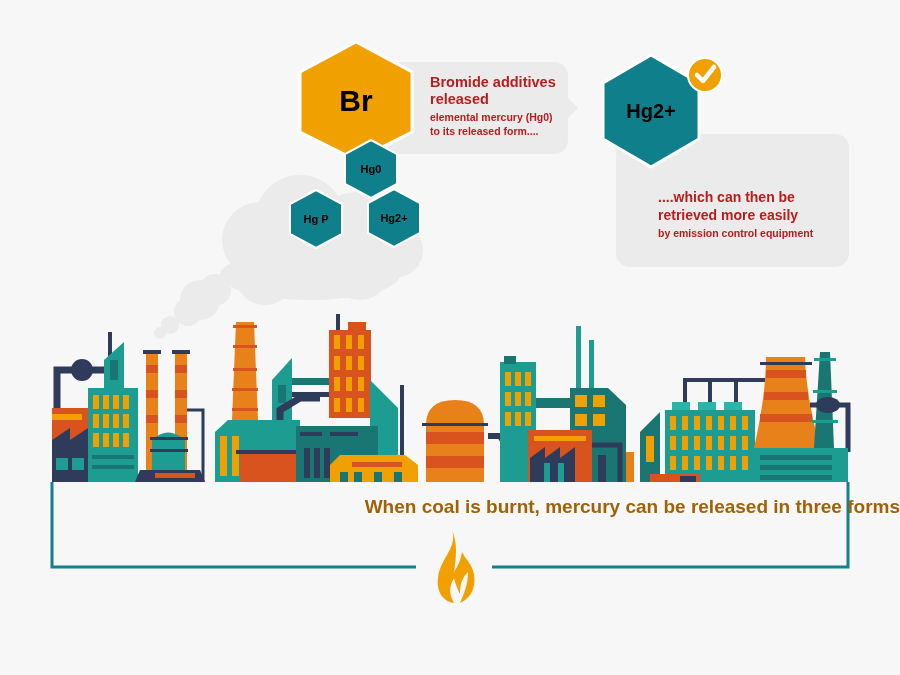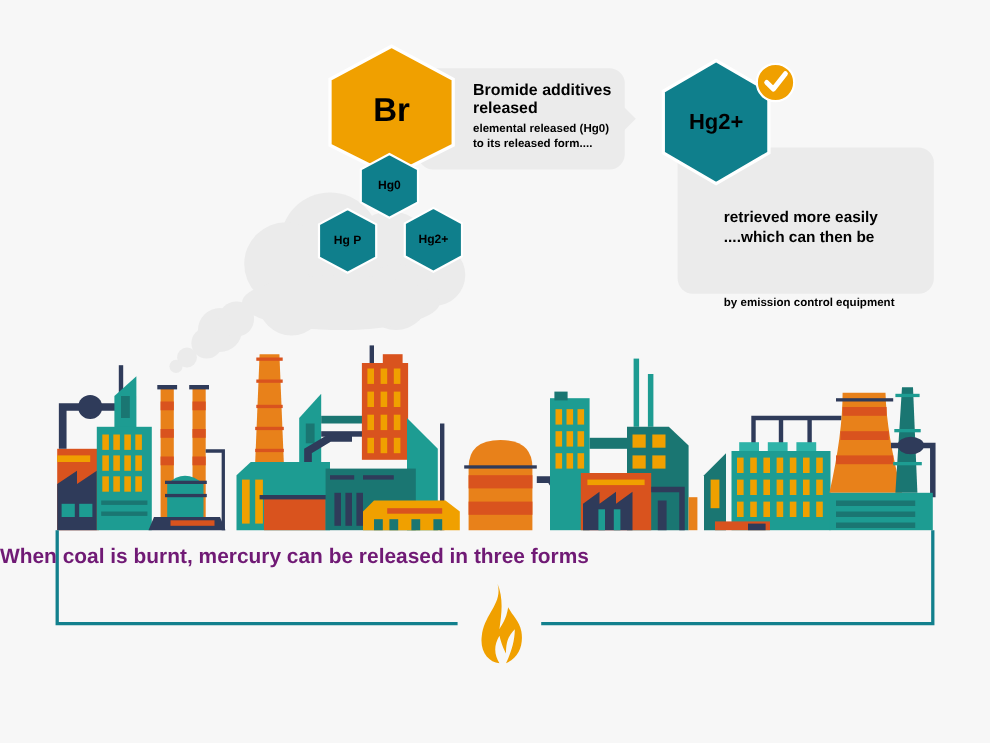--- a/index.html
+++ b/index.html
@@ -2,22 +2,22 @@
 <html><head>
 <meta charset="utf-8">
 <style>
   html, body { margin: 0; padding: 0; }
   body { width: 900px; height: 675px; background: #f7f7f7; position: relative; overflow: hidden; font-family: "Liberation Sans", sans-serif; }
   .abs { position: absolute; }
   .hex { position: absolute; display: flex; align-items: center; justify-content: center; color: #000000; font-weight: bold; }
   .hex svg { position: absolute; left: 0; top: 0; }
   .hex span { position: relative; }
   .bubble { position: absolute; background: #ebebeb; border-radius: 14px; }
-  .teal-text { color: #000000; font-weight: bold; }
-  .caption { position: absolute; left: 0; width: 900px; top: 496px; text-align: left; font-size: 19px; font-weight: bold; color: #701a75; }
+  .teal-text { color: #b91c1c; font-weight: bold; }
+  .caption { position: absolute; left: 0; width: 900px; top: 496px; text-align: right; font-size: 19px; font-weight: bold; color: #a16207; }
 </style>
 </head>
 <body>
 
 <svg class="abs" style="left:140px;top:150px" width="320" height="200" viewBox="0 0 320 200">
   <g fill="#ebebeb">
     <circle cx="160" cy="70" r="45"></circle>
     <circle cx="215" cy="80" r="38"></circle>
     <circle cx="120" cy="90" r="38"></circle>
     <circle cx="255" cy="100" r="28"></circle>
@@ -35,32 +35,32 @@
 
 <div class="bubble" style="left:380px;top:62px;width:188px;height:92px;"></div>
 <svg class="abs" style="left:566px;top:96px" width="14" height="24">
     <polygon points="0,0 12,12 0,24" fill="#ebebeb"></polygon>
   </svg>
 <div class="abs teal-text" style="left:430px;top:74px;font-size:14.5px;line-height:17px;">
   <div>Bromide additives</div>
   <div>released</div>
 </div>
 <div class="abs teal-text" style="left:430px;top:110px;font-size:10.5px;line-height:14px;">
-  <div>elemental released (Hg0)</div>
+  <div>elemental mercury (Hg0)</div>
   <div>to its released form....</div>
 </div>
 
 <div class="hex" style="left:296px;top:40px;width:120px;height:122px;font-size:30px;">
   <svg width="120" height="122" viewBox="0 0 120 122">
       <polygon points="60,2 116,32 116,92 60,120 4,92 4,32" fill="#f0a000" stroke="#fff" stroke-width="3"></polygon>
     </svg>
   <span>Br</span>
 </div>
 
-<div class="hex" style="left:326px;top:138px;width:56px;height:62px;font-size:11px;">
+<div class="hex" style="left:343px;top:138px;width:56px;height:62px;font-size:11px;">
   <svg width="56" height="62" viewBox="0 0 56 62">
       <polygon points="28,2 54,16 54,46 28,60 2,46 2,16" fill="#0f7f8c" stroke="#fff" stroke-width="2"></polygon>
     </svg>
   <span>Hg0</span>
 </div>
 
 <div class="hex" style="left:288px;top:188px;width:56px;height:62px;font-size:11px;justify-content:center;">
   <svg width="56" height="62" viewBox="0 0 56 62">
       <polygon points="28,2 54,16 54,46 28,60 2,46 2,16" fill="#0f7f8c" stroke="#fff" stroke-width="2"></polygon>
     </svg>
@@ -69,24 +69,24 @@
 
 <div class="hex" style="left:366px;top:187px;width:56px;height:62px;font-size:11px;">
   <svg width="56" height="62" viewBox="0 0 56 62">
       <polygon points="28,2 54,16 54,46 28,60 2,46 2,16" fill="#0f7f8c" stroke="#fff" stroke-width="2"></polygon>
     </svg>
   <span>Hg2+</span>
 </div>
 
 <div class="bubble" style="left:616px;top:134px;width:233px;height:133px;"></div>
 <div class="abs teal-text" style="left:658px;top:188px;font-size:14px;line-height:18px;">
+  <div>....which can then be</div>
   <div>retrieved more easily</div>
-  <div>....which can then be</div>
-</div>
-<div class="abs teal-text" style="left:658px;top:227px;font-size:10.5px;margin-top:42px;">by emission control equipment</div>
+</div>
+<div class="abs teal-text" style="left:658px;top:227px;font-size:10.5px;">by emission control equipment</div>
 
 <div class="hex" style="left:601px;top:53px;width:100px;height:116px;font-size:20px;">
   <svg width="100" height="116" viewBox="0 0 100 116">
       <polygon points="50,2 98,30 98,86 50,114 2,86 2,30" fill="#0f7f8c" stroke="#fff" stroke-width="3"></polygon>
     </svg>
   <span>Hg2+</span>
 </div>
 
 <svg class="abs" style="left:686px;top:56px" width="38" height="38" viewBox="0 0 38 38">
   <circle cx="19" cy="19" r="17" fill="#f0a000" stroke="#fff" stroke-width="2"></circle>

